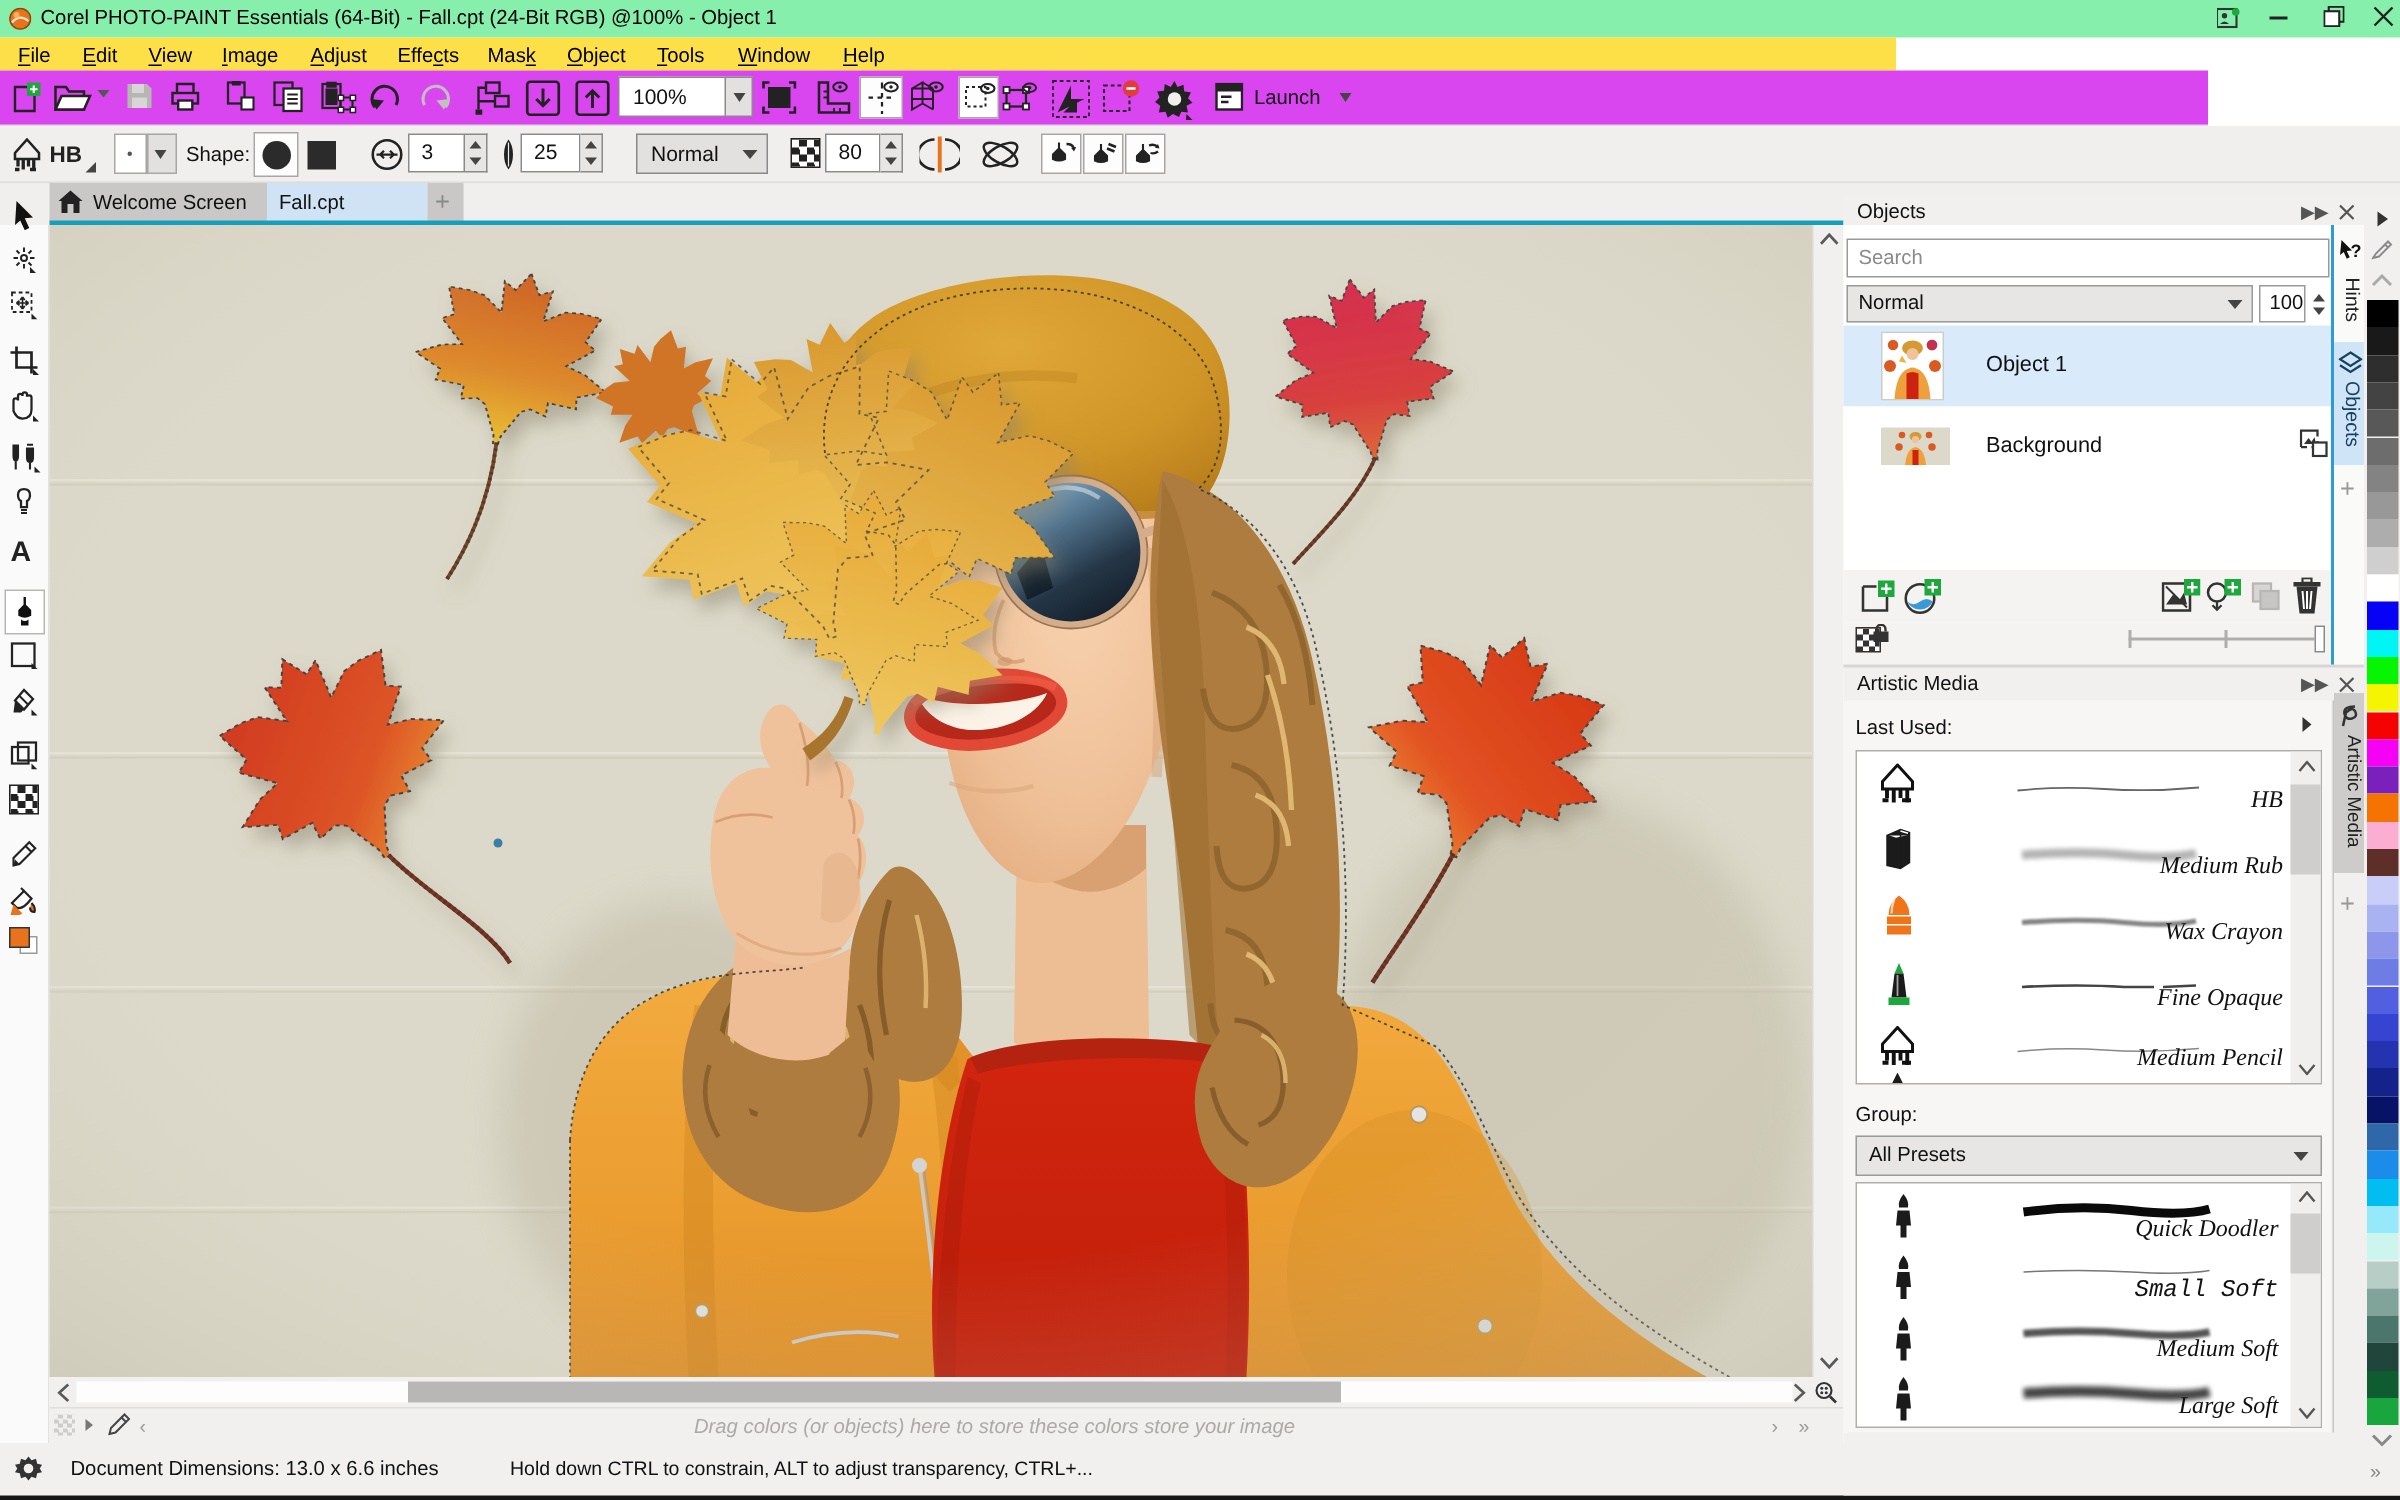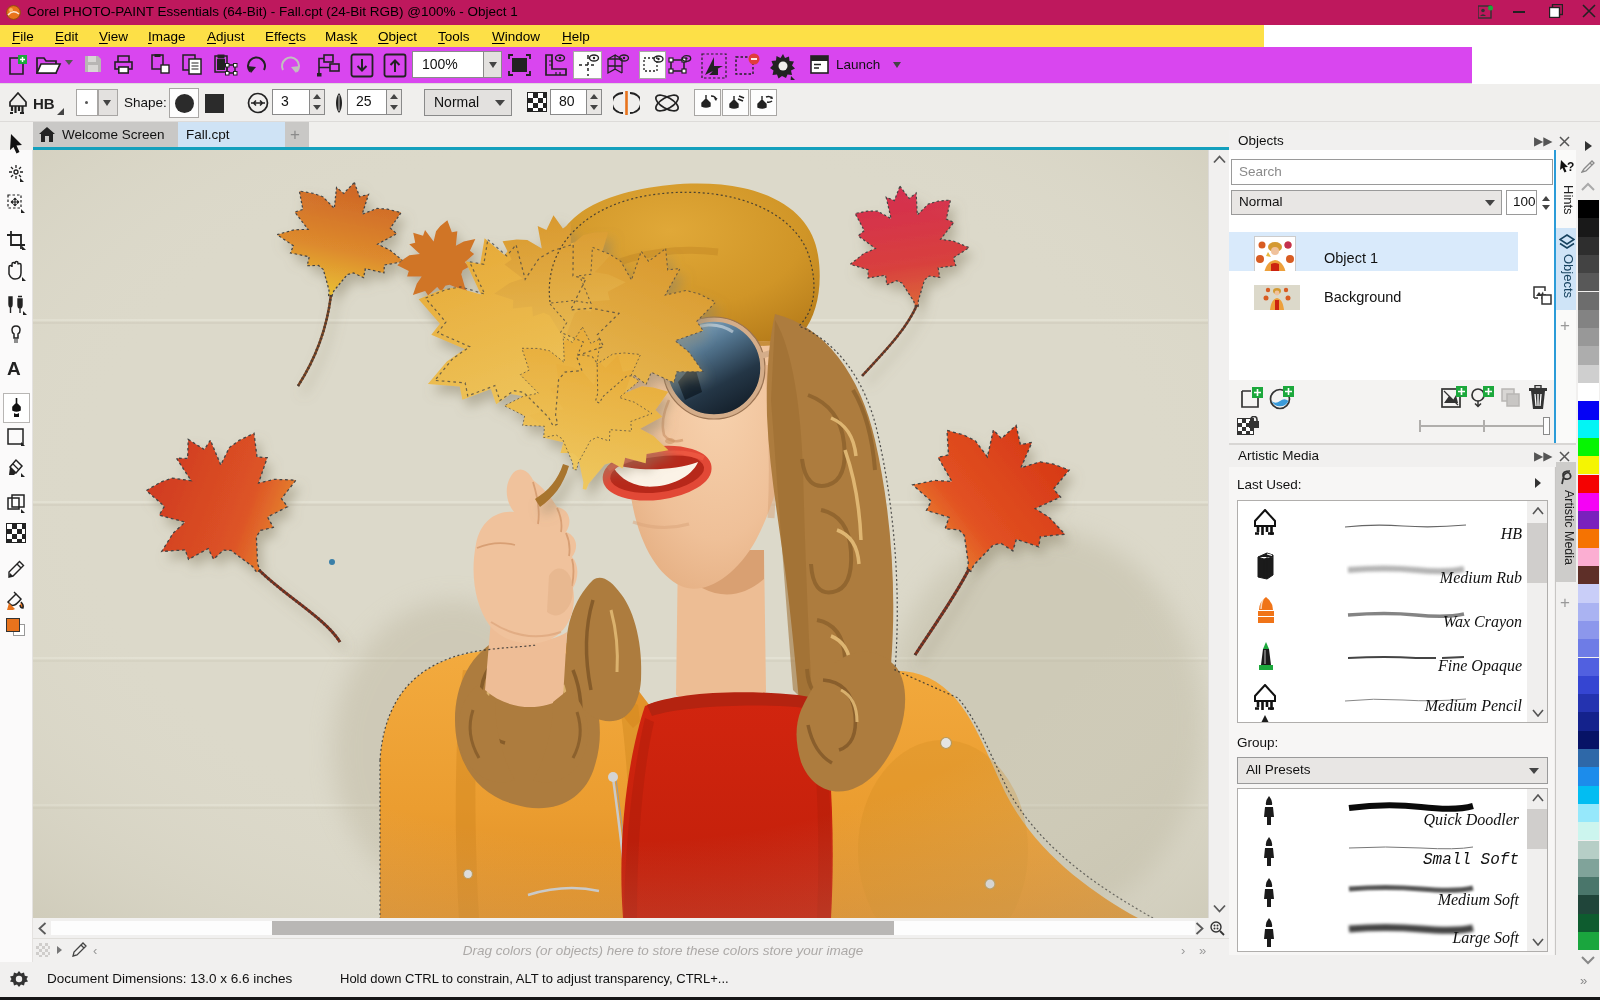--- a/index.html
+++ b/index.html
@@ -8,21 +8,21 @@
 .spin{position:absolute;height:26px;background:#fff;border:1px solid #8a8a8a;font-size:14px;padding:3px 0 0 8px}
 .spinbtn{position:absolute;height:26px;width:15px;background:#e8e6e4;border:1px solid #8a8a8a;border-left:none}
 .arrup{width:0;height:0;border-left:4px solid transparent;border-right:4px solid transparent;border-bottom:5px solid #333;position:absolute}
 .arrdn{width:0;height:0;border-left:4px solid transparent;border-right:4px solid transparent;border-top:5px solid #333;position:absolute}
 .menu-item{position:absolute;top:4px;font-size:13.5px;color:#000}
 .menu-item u{text-decoration:underline;text-underline-offset:2px}
 svg{display:block}
 </style></head>
 <body>
 
-<div class="a" style="left:0;top:0;width:1600px;height:25px;background:#be185d">
+<div class="a" style="left:0;top:0;width:1600px;height:25px;background:#86efac">
   <svg class="a" style="left:6px;top:5px" width="15" height="15" viewBox="0 0 15 15">
       <circle cx="7.5" cy="7.5" r="7" fill="#e8731c"></circle>
       <circle cx="7.5" cy="7.5" r="6.9" fill="none" stroke="#8a4a10" stroke-width="1"></circle>
       <path d="M2,10 Q7,4 13,9" stroke="#fff" stroke-width="1.5" fill="none" opacity="0.8"></path>
       <circle cx="5" cy="5" r="2" fill="#f8b060"></circle>
     </svg>
   <div class="a" style="left:27px;top:4px;font-size:13.5px;color:#000">Corel PHOTO-PAINT Essentials (64-Bit) - Fall.cpt (24-Bit RGB) @100% - Object 1</div>
   <svg class="a" style="left:1478px;top:5px" width="16" height="15" viewBox="0 0 16 15">
       <rect x="0" y="1" width="13" height="12" fill="none" stroke="#333" stroke-width="1.4"></rect>
       <circle cx="5" cy="5.5" r="1.8" fill="#333"></circle>
@@ -678,21 +678,21 @@
   <svg class="a" style="left:330px;top:6px" width="11" height="11" viewBox="0 0 11 11">
       <path d="M1,1 L10,10 M10,1 L1,10" stroke="#555" stroke-width="1.5"></path>
     </svg>
   <div class="a" style="left:0;top:20px;width:325px;height:293px;background:#fff"></div>
   <div class="a" style="left:2px;top:29px;width:322px;height:26px;background:#fff;border:1px solid #9a9a9a;padding:4px 0 0 7px;color:#8a8a8a;font-size:13.5px">Search</div>
   <div class="a" style="left:2px;top:60px;width:271px;height:25px;background:#e8e6e4;border:1px solid #9a9a9a;padding:3px 0 0 7px;font-size:13.5px">Normal</div>
   <div class="a" style="left:256px;top:70px;width:0;height:0;border-left:5px solid transparent;border-right:5px solid transparent;border-top:6px solid #444"></div>
   <div class="a" style="left:277px;top:60px;width:31px;height:25px;background:#fff;border:1px solid #9a9a9a;padding:3px 0 0 6px;font-size:13.5px">100</div>
   <div class="arrup" style="left:313px;top:66px;border-bottom-color:#444"></div>
   <div class="arrdn" style="left:313px;top:75px;border-top-color:#444"></div>
-  <div class="a" style="left:0;top:102px;width:289px;height:54px;background:#d9eafb">
+  <div class="a" style="left:0;top:87px;width:371px;height:54px;background:#d9eafb">
     <div class="a" style="left:25px;top:4px;width:42px;height:46px;background:#fff;border:1px solid #ccc" id="thumb1">
       <svg width="40" height="44" viewBox="0 0 40 44">
         <ellipse cx="20" cy="10" rx="7" ry="5" fill="#d49a33"></ellipse>
         <circle cx="20" cy="14" r="4" fill="#f0c29c"></circle>
         <path d="M8,44 C9,30 13,24 20,23 C27,24 31,30 32,44 Z" fill="#eda03b"></path>
         <path d="M16,44 L16,27 Q20,25 24,27 L24,44 Z" fill="#cc2310"></path>
         <path d="M13,15 l3,5 -5,-1 z" fill="#e8b83c"></path>
         <g fill="#d85c22">
             <circle cx="7" cy="8" r="3.5"></circle>
             <circle cx="33" cy="8" r="3.5"></circle>

